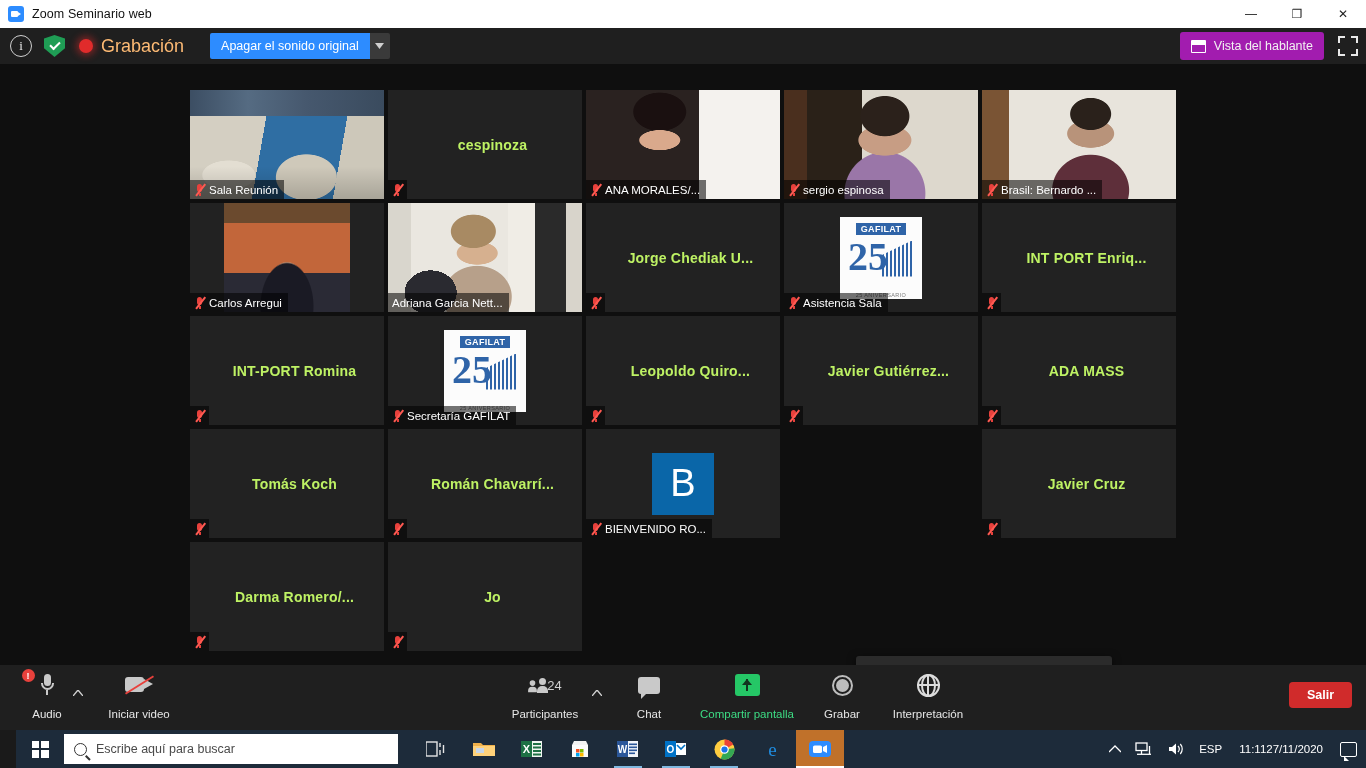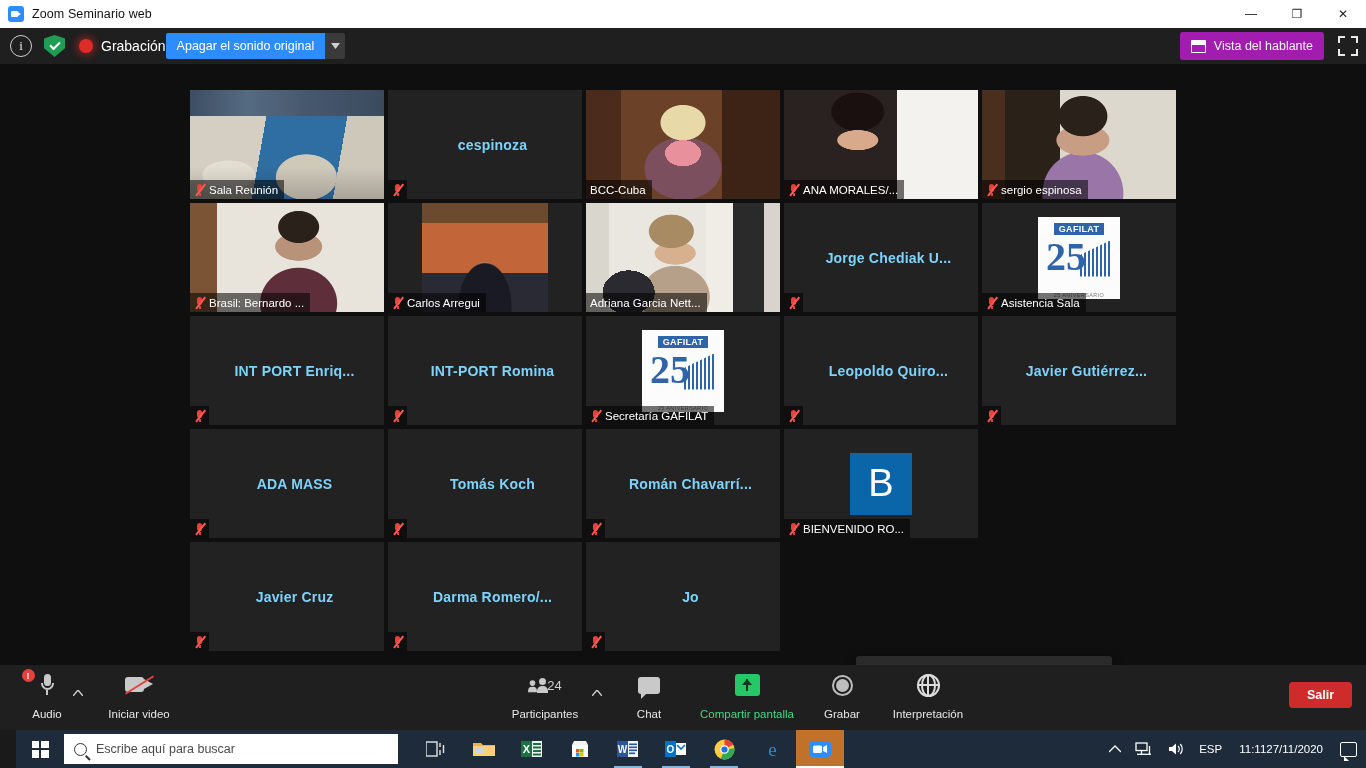--- a/index.html
+++ b/index.html
@@ -59,21 +59,21 @@
   .shield::after {
     content: ""; width: 8px; height: 4px;
     border-left: 2px solid #fff; border-bottom: 2px solid #fff;
     transform: rotate(-45deg) translate(1px, -1px);
   }
   .rec-dot {
     width: 14px; height: 14px; border-radius: 50%; background: #e02b2b;
     margin-right: 8px; flex: 0 0 auto;
     box-shadow: 0 0 7px 3px rgba(224,43,43,.45);
   }
-  .rec-label { font-size: 14px; color: #ffffff; margin-right: 0; white-space: nowrap; }
+  .rec-label { font-size: 18px; color: #fdba74; margin-right: 26px; white-space: nowrap; }
   .blue-btn {
     background: #2d8cff; color: #fff; font-size: 12.5px;
     height: 26px; padding: 0 11px; display: flex; align-items: center;
     border-radius: 2px 0 0 2px; white-space: nowrap; cursor: pointer;
   }
   .blue-caret {
     background: #3a3a3a; width: 20px; height: 26px;
     display: flex; align-items: center; justify-content: center;
     border-radius: 0 2px 2px 0; cursor: pointer;
   }
@@ -112,21 +112,21 @@
     grid-template-rows: repeat(5, 109px);
     gap: 4px 4px;
   }
   .tile {
     position: relative; background: #222222; overflow: hidden;
   }
   .tile.empty { background: transparent; }
   .tile.active { outline: 3px solid #d6ea3a; outline-offset: -3px; }
   .tile-name-center {
     position: absolute; inset: 0; display: flex; align-items: center; justify-content: center;
-    color: #7dd3fc; font-size: 14px; font-weight: bold; text-align: right;
+    color: #bef264; font-size: 14px; font-weight: bold; text-align: right;
     padding: 0 6px; letter-spacing: .2px; margin-left: 15px;
   }
   .label {
     position: absolute; left: 0; bottom: 0; height: 19px;
     display: flex; align-items: center; gap: 4px;
     padding: 0 6px 0 4px; background: rgba(0,0,0,.55);
     max-width: 100%;
   }
   .label.nolabel { background: rgba(0,0,0,.55); padding-right: 4px; }
   .label-text {
@@ -361,30 +361,20 @@
 
     <div class="tile">
       <div class="tile-name-center">cespinoza</div>
       <div class="label nolabel">
         <span class="mic-muted">
             <span class="mic-slash"></span>
           </span>
       </div>
     </div>
 
-    <div class="tile">
-      <div class="ph" style="background:
-          radial-gradient(ellipse at 50% 30%, #e8d9a8 0 22px, transparent 23px),
-          radial-gradient(ellipse at 50% 72%, #7c4f5e 0 38px, transparent 39px),
-          linear-gradient(90deg,#4a2b1c 0 18%,#6b4128 18% 70%,#3d2315 70% 100%)"></div>
-      <div class="ph" style="background:radial-gradient(ellipse 18px 13px at 50% 58%, #e8909c 0 100%, transparent 100%)"></div>
-      <div class="label">
-        <span class="label-text">BCC-Cuba</span>
-      </div>
-    </div>
 
     <div class="tile">
       <div class="ph" style="background:
           radial-gradient(ellipse at 38% 46%, #d9a98c 0 20px, transparent 21px),
           radial-gradient(ellipse at 38% 20%, #1a1010 0 26px, transparent 27px),
           linear-gradient(90deg,#2a2220 0 58%,#f4f2ee 58% 100%)"></div>
       <div class="label">
         <span class="mic-muted">
             <span class="mic-slash"></span>
           </span>

